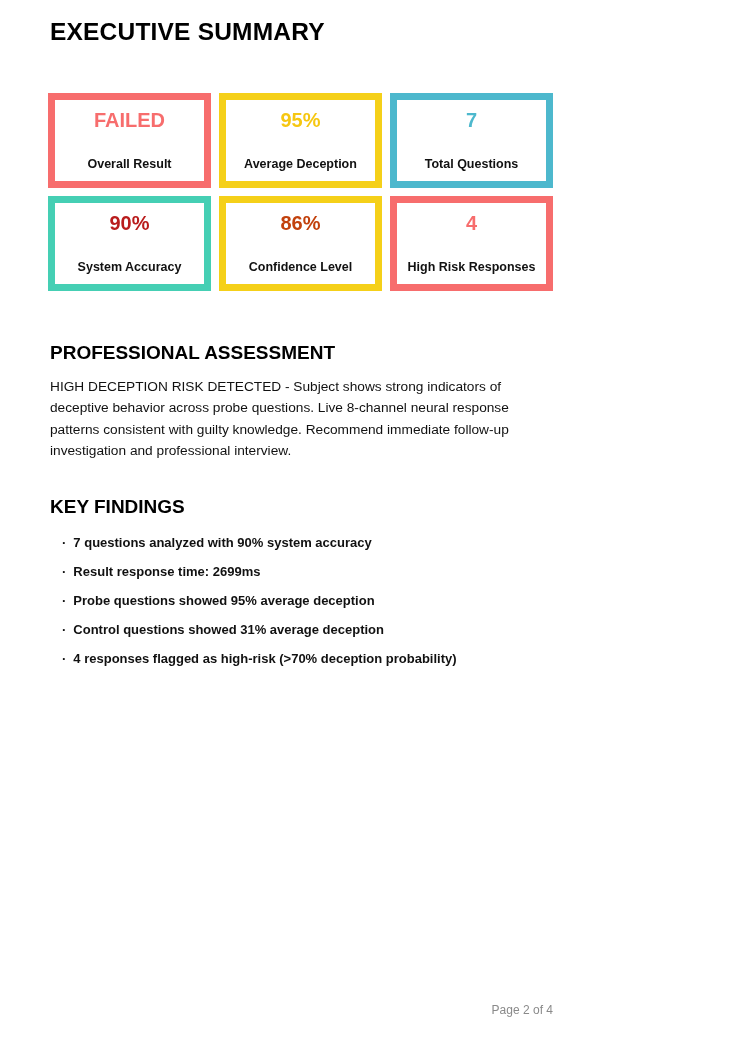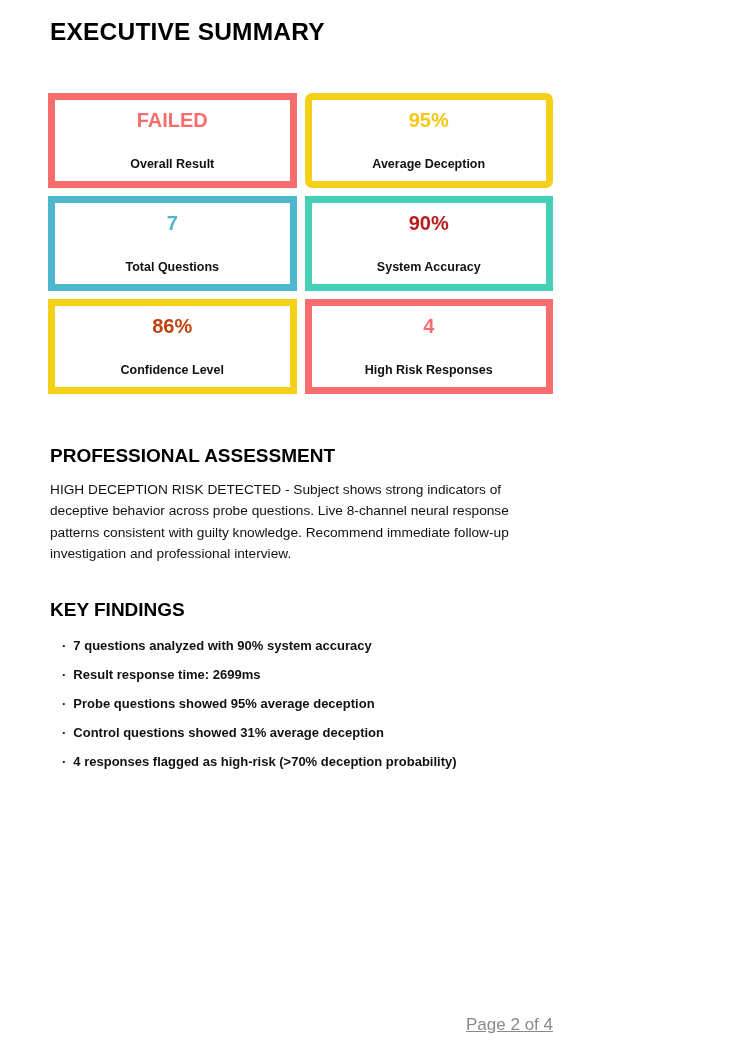--- a/index.html
+++ b/index.html
@@ -23,21 +23,21 @@
     font-size: 24.5px;
     font-weight: bold;
     letter-spacing: 0.2px;
     color: #000000;
     line-height: 1.1;
     margin-left: 2px;
   }
   .metrics-grid {
     margin-top: 47px;
     display: grid;
-    grid-template-columns: repeat(2, 1fr);
+    grid-template-columns: repeat(3, 1fr);
     column-gap: 14px;
     row-gap: 12px;
     gap: 8px;
   }
   .metric-card {
     height: 95px;
     border: 7px solid #cccccc;
     background: #ffffff;
     text-align: center;
     display: flex;
@@ -88,40 +88,39 @@
     align-items: baseline;
   }
   .bullet-dot {
     font-weight: bold;
     margin-right: 7px;
     color: #111111;
   }
   .page-footer {
     position: absolute;
     right: 48px;
-    bottom: 9px;
-    font-size: 17px;
+    bottom: 27px;
+    font-size: 12px;
     color: #8a8a8a;
-    text-decoration: underline;
   }
 </style>
 </head>
 <body>
 
 <div class="page">
 
   <h1 class="doc-title">EXECUTIVE SUMMARY</h1>
 
   <div class="metrics-grid" id="metrics-grid">
   <div class="metric-card" style="border-color: rgb(247, 109, 109);">
     <div class="metric-value" style="color: rgb(247, 109, 109);">FAILED</div>
     <div class="metric-label">Overall Result</div>
   </div>
 
-  <div class="metric-card" style="border-color: rgb(245, 208, 25); border-radius: 7px;">
+  <div class="metric-card" style="border-color: rgb(245, 208, 25);">
     <div class="metric-value" style="color: rgb(246, 199, 17);">95%</div>
     <div class="metric-label">Average Deception</div>
   </div>
 
   <div class="metric-card" style="border-color: rgb(77, 184, 205);">
     <div class="metric-value" style="color: rgb(77, 184, 205);">7</div>
     <div class="metric-label">Total Questions</div>
   </div>
 
   <div class="metric-card" style="border-color: rgb(69, 207, 180);">

